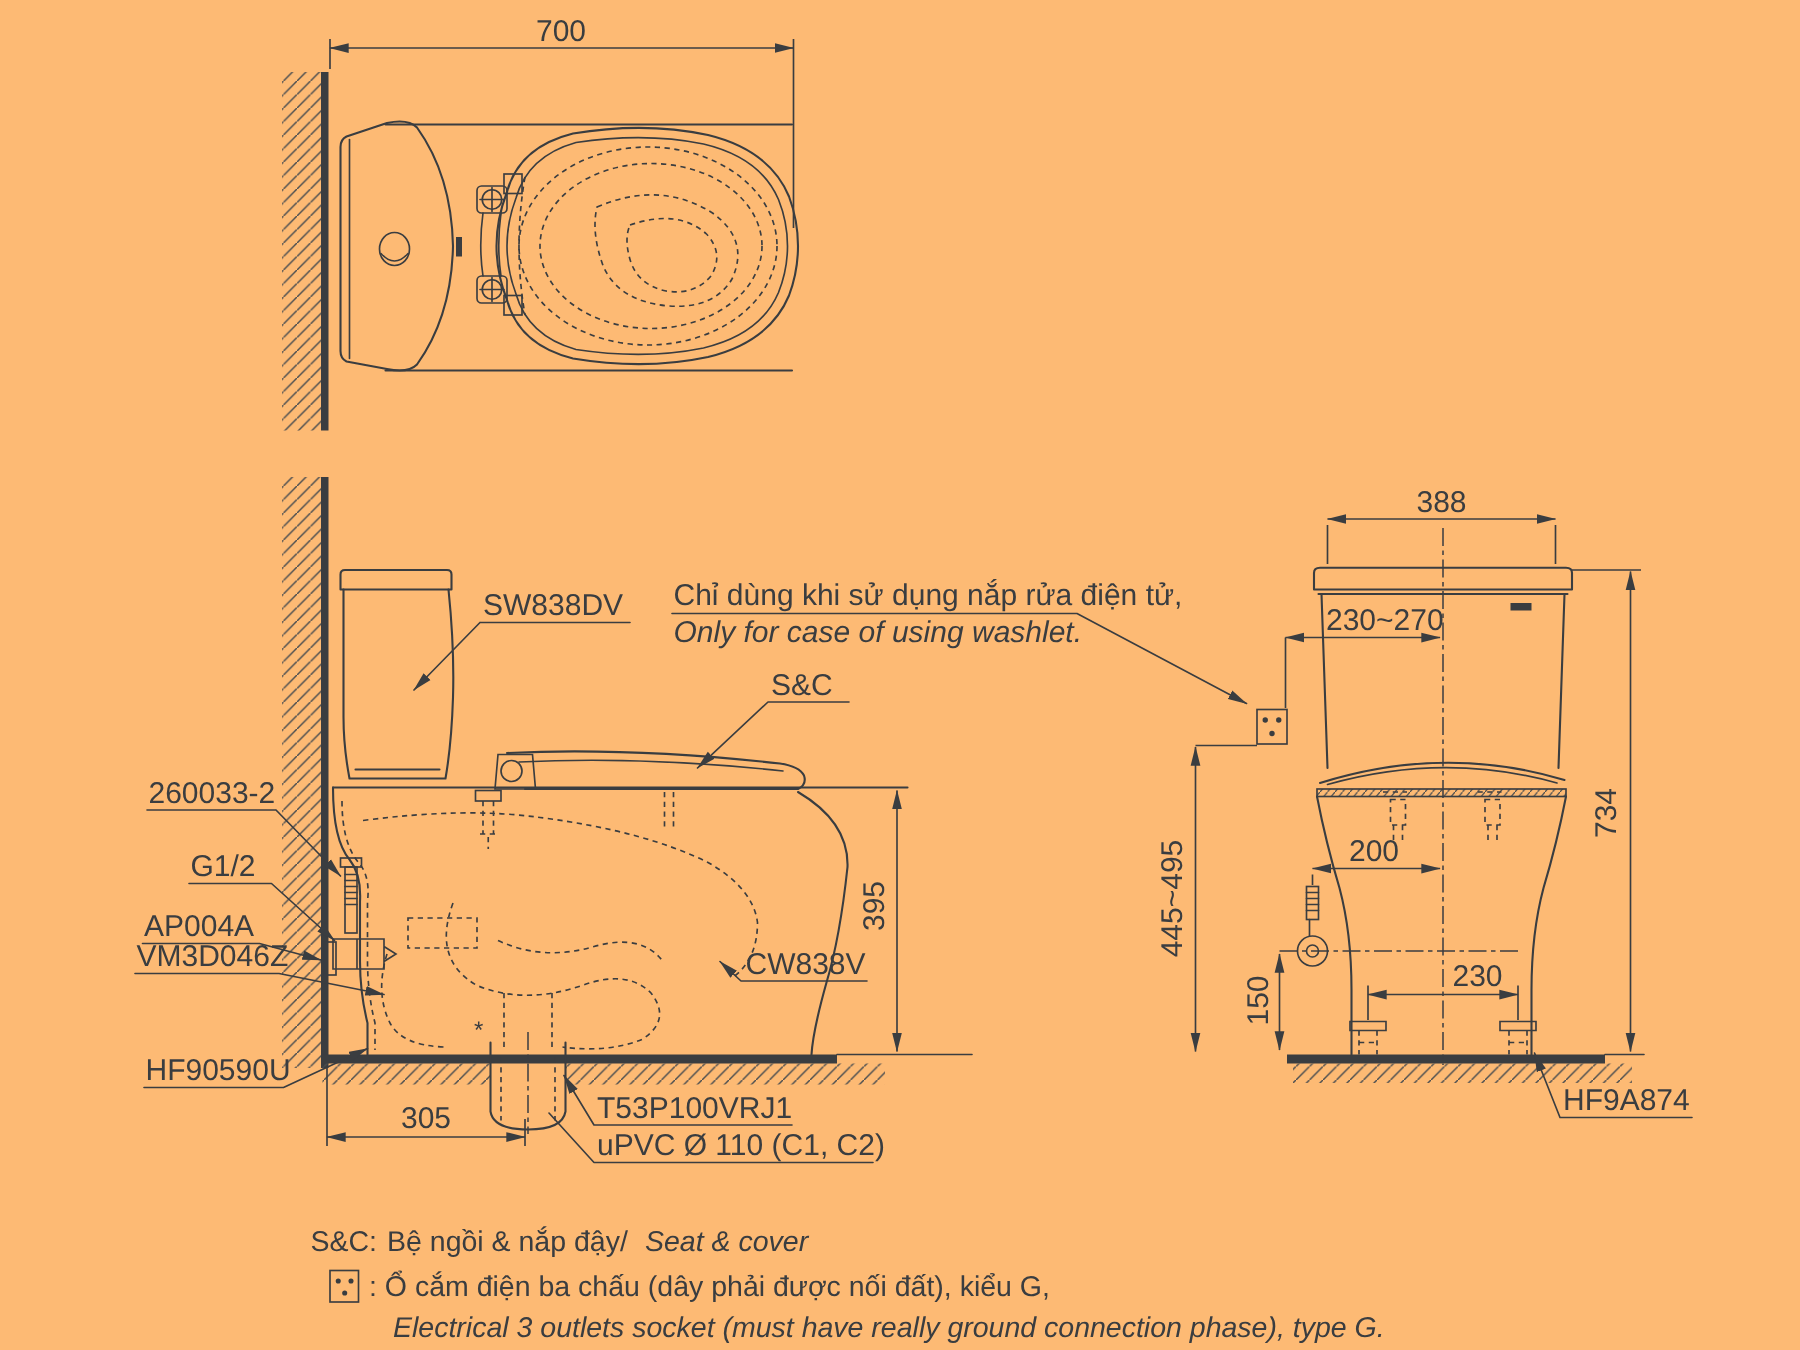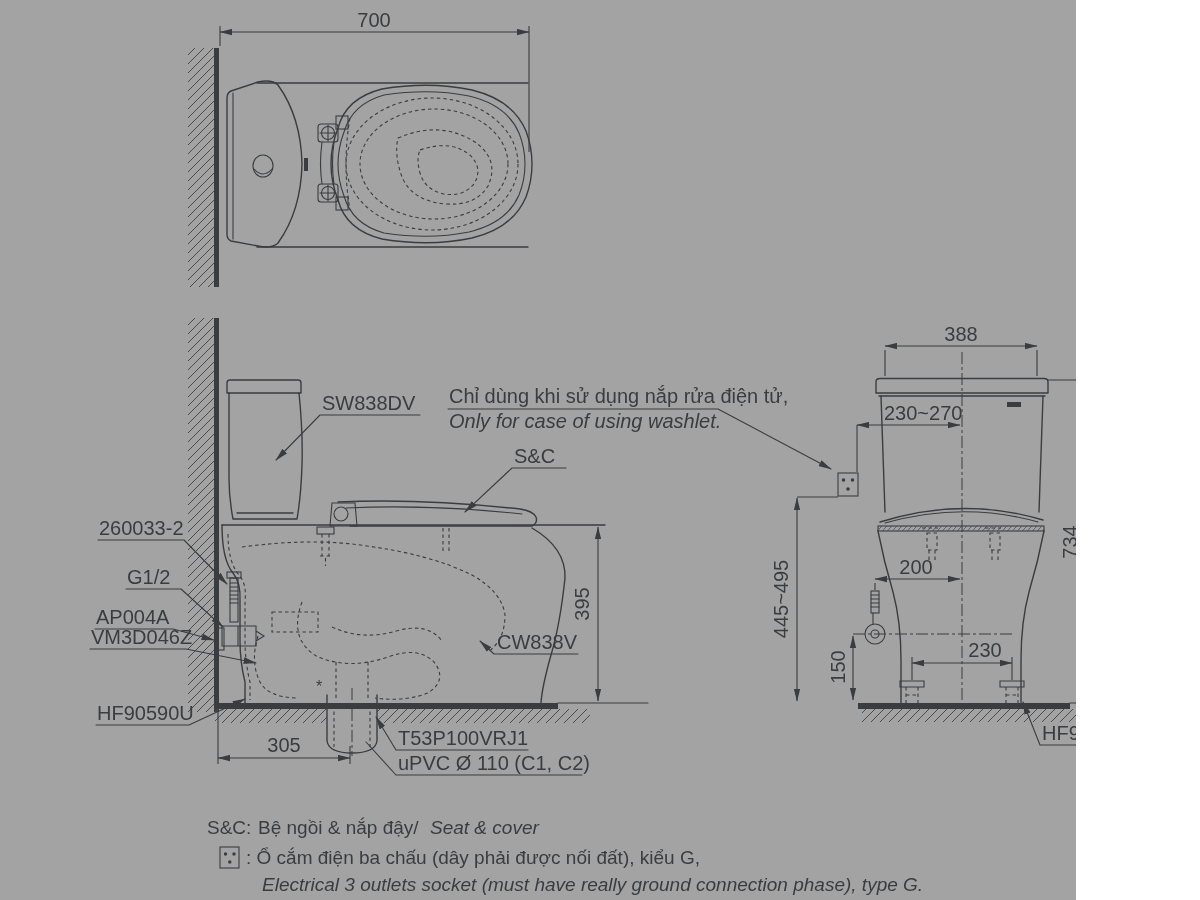--- a/index.html
+++ b/index.html
@@ -1,16 +1,16 @@
 <!DOCTYPE html>
 <html><head>
 <meta charset="utf-8">
 <style>
   html,body{margin:0;padding:0;background:#ffffff;}
-  #stage{position:relative;width:1076px;height:900px;background:#a3a3a3;overflow:hidden;}
+  #stage{position:relative;width:1200px;height:900px;background:#fdba74;overflow:hidden;}
   svg{position:absolute;left:0;top:0;}
   svg text{font-family:"Liberation Sans","DejaVu Sans",sans-serif;fill:#3a3d40;}
   .t20{font-size:20px;}
   .t19{font-size:19px;}
   .t16{font-size:16px;}
   .it{font-style:italic;}
   .s{stroke:#3a3d40;fill:none;stroke-width:1.4;stroke-linecap:round;stroke-linejoin:round;}
   .s2{stroke:#3a3d40;fill:none;stroke-width:1.1;stroke-linecap:round;}
   .dsh{stroke:#3a3d40;fill:none;stroke-width:1.1;stroke-dasharray:3.5 3;}
   .dd{stroke:#3a3d40;fill:none;stroke-width:1;stroke-dasharray:12 3 3 3;}

